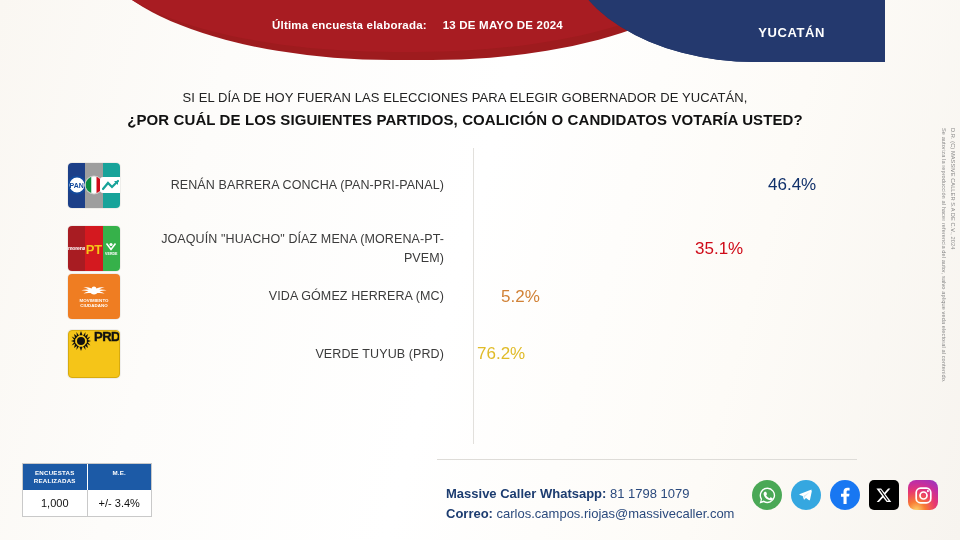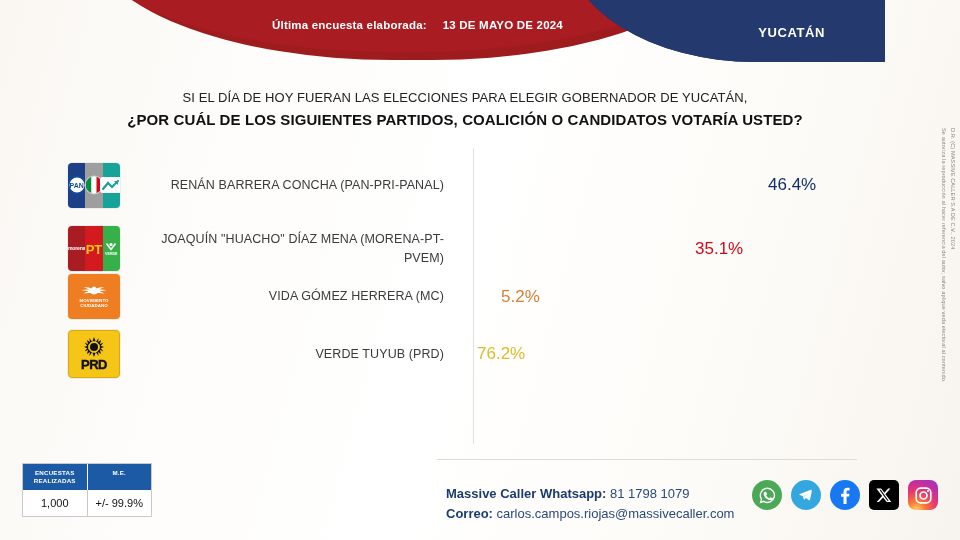--- a/index.html
+++ b/index.html
@@ -110,22 +110,22 @@
               width:auto; height:auto; border-radius:0; text-align:center; line-height:1.05; }
   .pt-e { font-size:13px; color:#f5c518; font-weight:bold; width:auto;height:auto;border-radius:0; }
   .pvem-e { font-size:5px; color:#fff; width:auto;height:auto;border-radius:0;
             flex-direction:column; line-height:1.1; }
   .mc-tile { background:#ef7d22; display:flex; flex-direction:column;
              align-items:center; justify-content:center; }
   .mc-wing { width:30px; height:11px; position:relative; }
   .mc-wing svg { display:block; }
   .mc-txt { font-size:4.4px; color:#fff; font-weight:bold; line-height:1.2;
             text-align:center; margin-top:2px; letter-spacing:.1px; }
-  .prd-tile { background:#f5c518; display:flex; flex-direction:column;
-              align-items:center; justify-content:center; border:1px solid #d8ab0d; }
+  .prd-tile { background:#f5c518; display:flex; flex-direction:row;
+              justify-content:center; border:1px solid #d8ab0d; }
   .prd-sun { width:26px; height:22px; }
   .prd-txt { font-family:"Liberation Sans", sans-serif; font-size:13px; font-weight:bold;
              color:#111; letter-spacing:-.5px; line-height:1; margin-top:-1px;
              -webkit-text-stroke:.4px #111; }
   
   #divider { position:absolute; top:459px; left:437px; width:420px; height:1px; background:#dedcd8; }
   
   #stats { position:absolute; left:22px; top:463px; width:130px;
            border:1px solid #c9c9c9; background:#fff; }
   .st-head { display:flex; background:#1c5aa6; }
@@ -305,21 +305,21 @@
 
   <div id="divider"></div>
 
   <div id="stats">
     <div class="st-head">
       <div>ENCUESTAS REALIZADAS</div>
       <div>M.E.</div>
     </div>
     <div class="st-body">
       <div>1,000</div>
-      <div>+/- 99.9%</div>
+      <div>+/- 3.4%</div>
     </div>
   </div>
 
   <div id="contact">
     <div class="ln">
       <b>Massive Caller Whatsapp:</b><span> 81 1798 1079</span>
     </div>
     <div class="ln">
       <b>Correo:</b><span> carlos.campos.riojas@massivecaller.com</span>
     </div>

